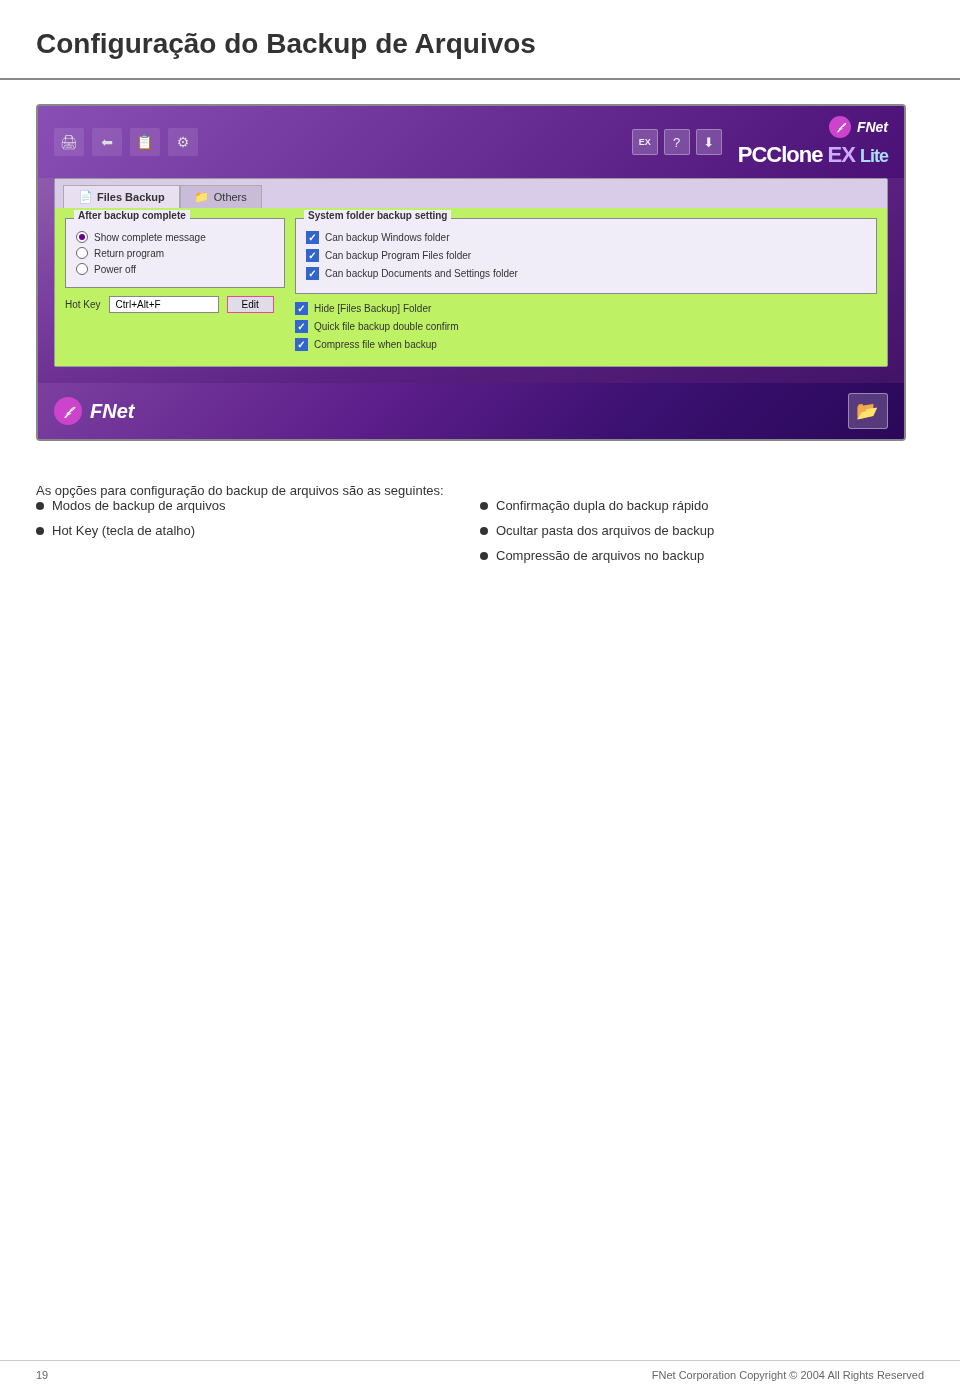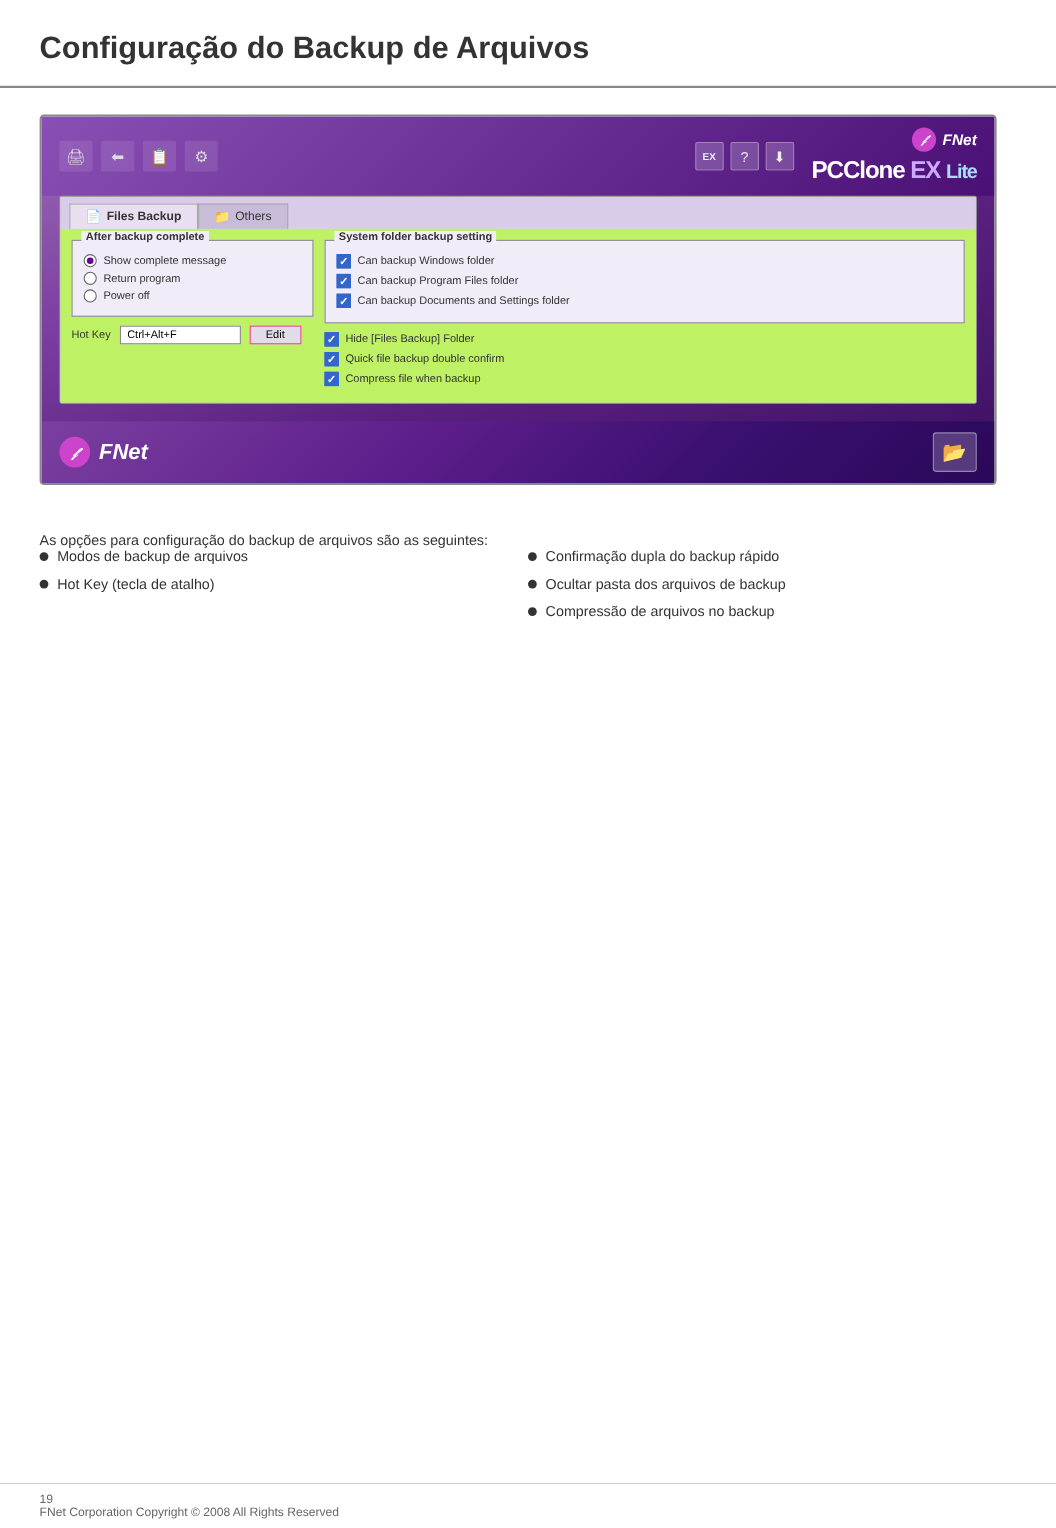--- a/index.html
+++ b/index.html
@@ -342,21 +342,20 @@
       left: 0;
       right: 0;
       width: 960px;
       border-top: 1px solid #ccc;
       padding: 8px 36px;
       display: flex;
       justify-content: space-between;
       font-size: 11px;
       color: #666;
       background: white;
-      flex-direction: column;
     }
 
     .page-num {
       font-size: 11px;
       color: #666;
     }
 
     
     .screenshot-toolbar {
       display: flex;
@@ -565,14 +564,14 @@
           <span>Compressão de arquivos no backup</span>
         </div>
       </div>
     </div>
   </div>
 
 </div>
 
 <div class="page-footer">
   <span class="page-num">19</span>
-  <span>FNet Corporation Copyright © 2008 All Rights Reserved</span>
+  <span>FNet Corporation Copyright © 2004 All Rights Reserved</span>
 </div>
 
 </body></html>

